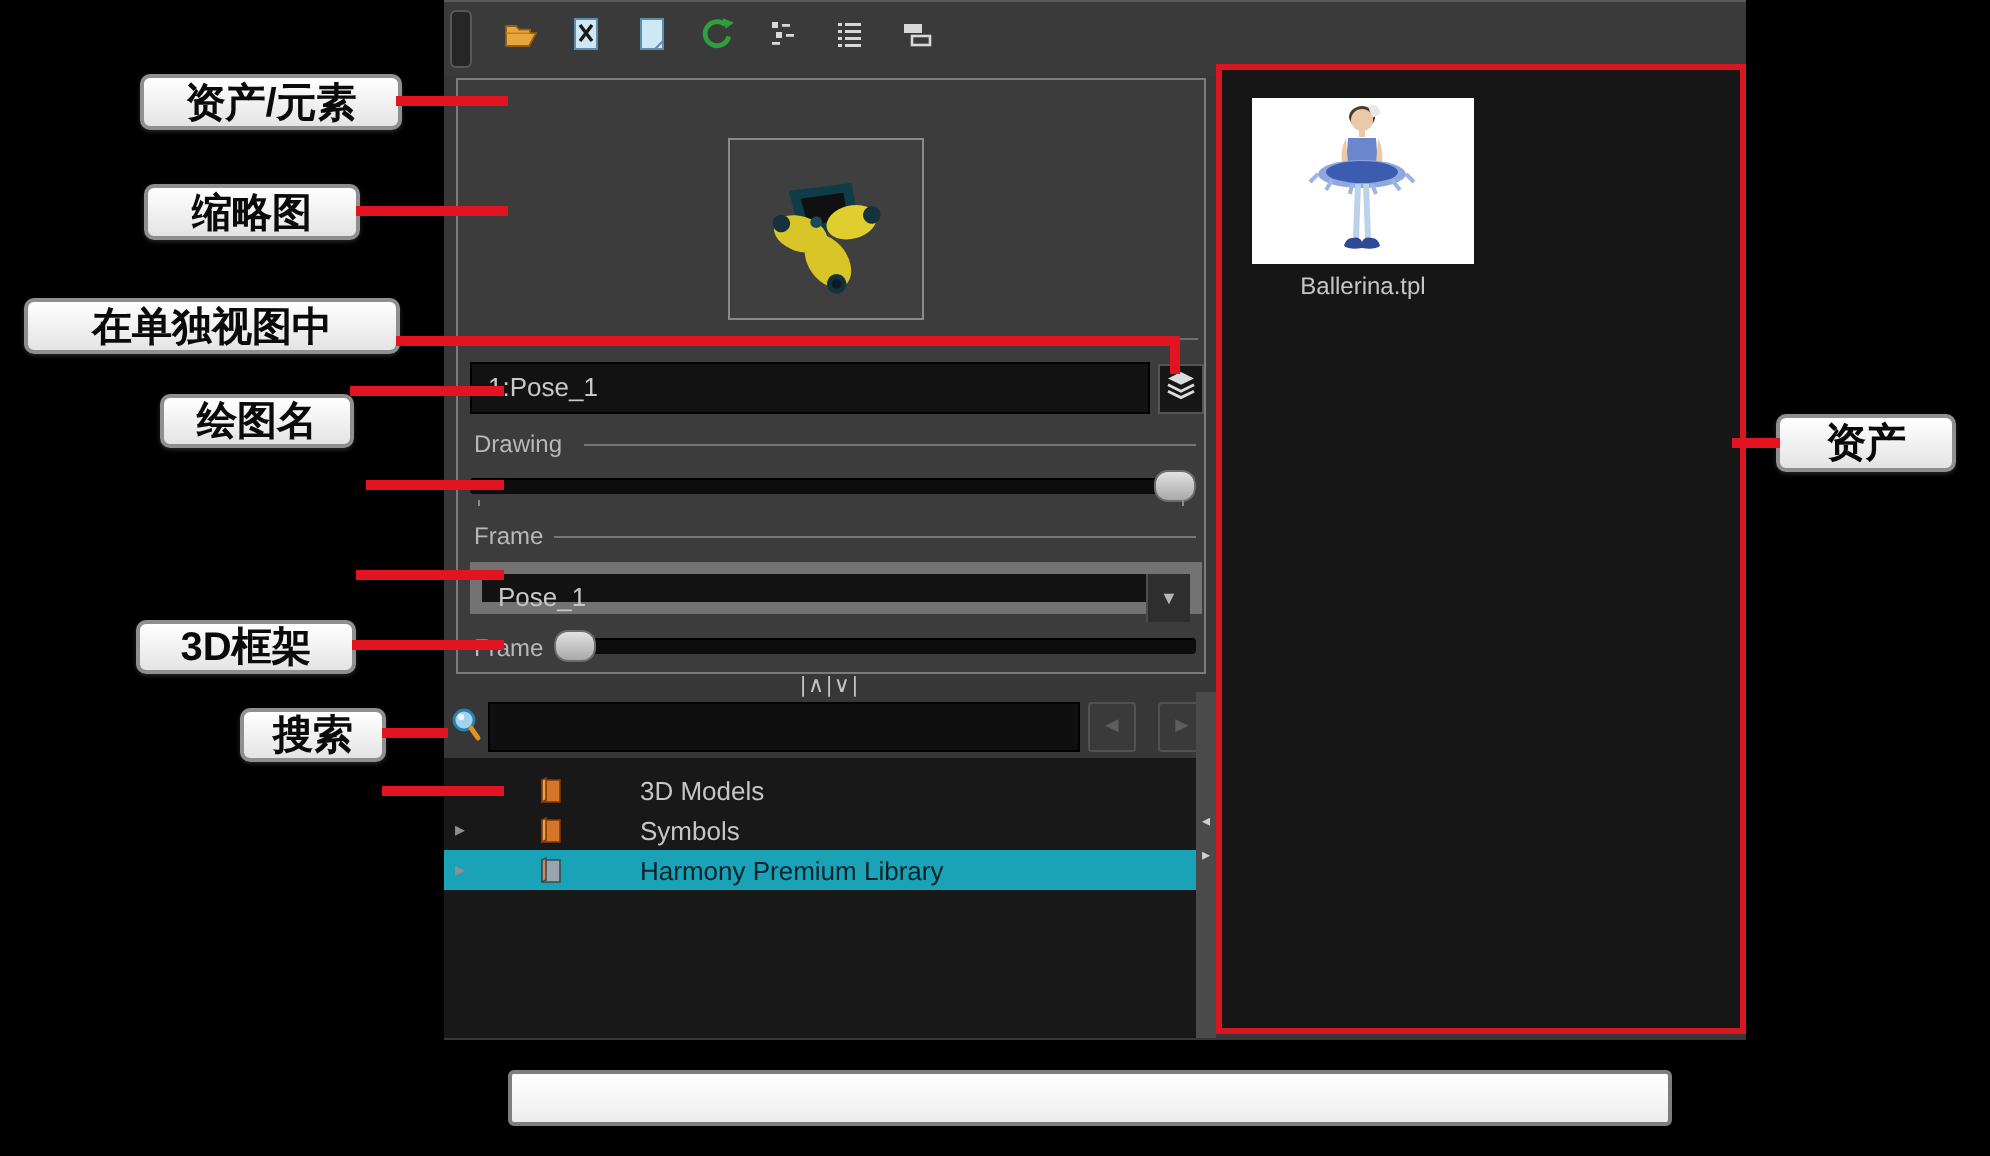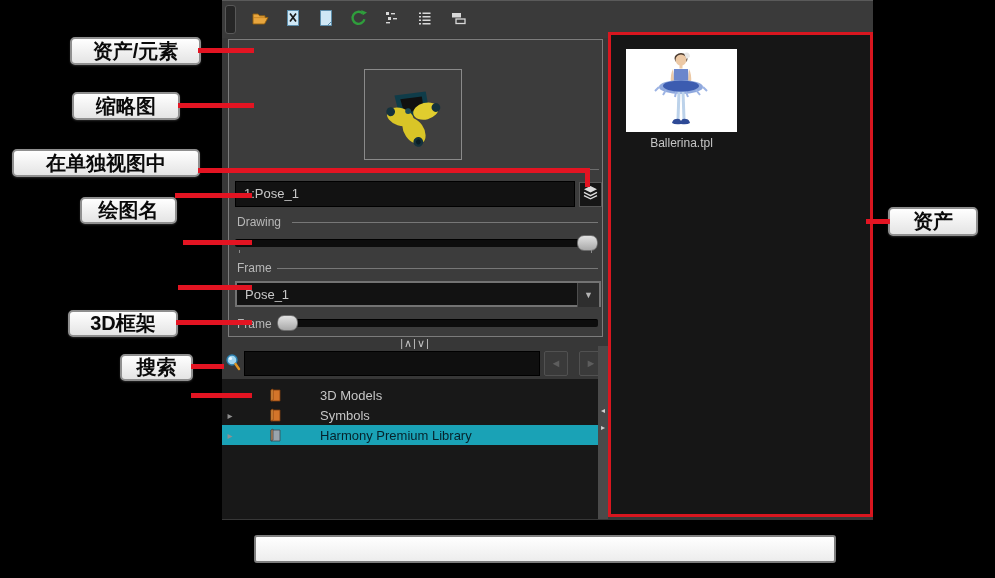--- a/index.html
+++ b/index.html
@@ -31,21 +31,21 @@
   .layersbtn svg { width:17px; height:17px; }
 
   .flabel { position:absolute; font-size:12px; color:#b8b8b8; }
   .frule { position:absolute; height:1px; background:#777; }
 
   .slider-track { position:absolute; height:8px; background:#0d0d0d; border-radius:2px; border-top:1px solid #000; }
   .slider-handle { position:absolute; width:21px; height:16px; border-radius:7px;
     background:linear-gradient(#e2e2e2,#a9a9a9); border:1px solid #6c6c6c; }
   .tick { position:absolute; width:1px; height:3px; background:#8a8a8a; }
 
-  .dropdown { position:absolute; left:6px; top:241px; width:366px; height:26px; background:#121212; border:2px solid #737373;
+  .dropdown { position:absolute; left:6px; top:241px; width:366px; height:26px; background:#121212; border:6px solid #737373;
     color:#c8c8c8; font-size:13px; line-height:24px; padding-left:8px; }
   .dd-btn { position:absolute; right:0; top:0; width:22px; height:24px; background:#2e2e2e; border-left:1px solid #4d4d4d;
     color:#b5b5b5; font-size:9px; text-align:center; line-height:24px; }
 
   
   .vsplit { position:absolute; left:0; top:336px; width:386px; height:13px; text-align:center;
     color:#c4c4c4; font-size:11px; line-height:13px; letter-spacing:1px; }
 
   
   .search-row { position:absolute; left:0; top:349px; width:386px; height:28px; }

